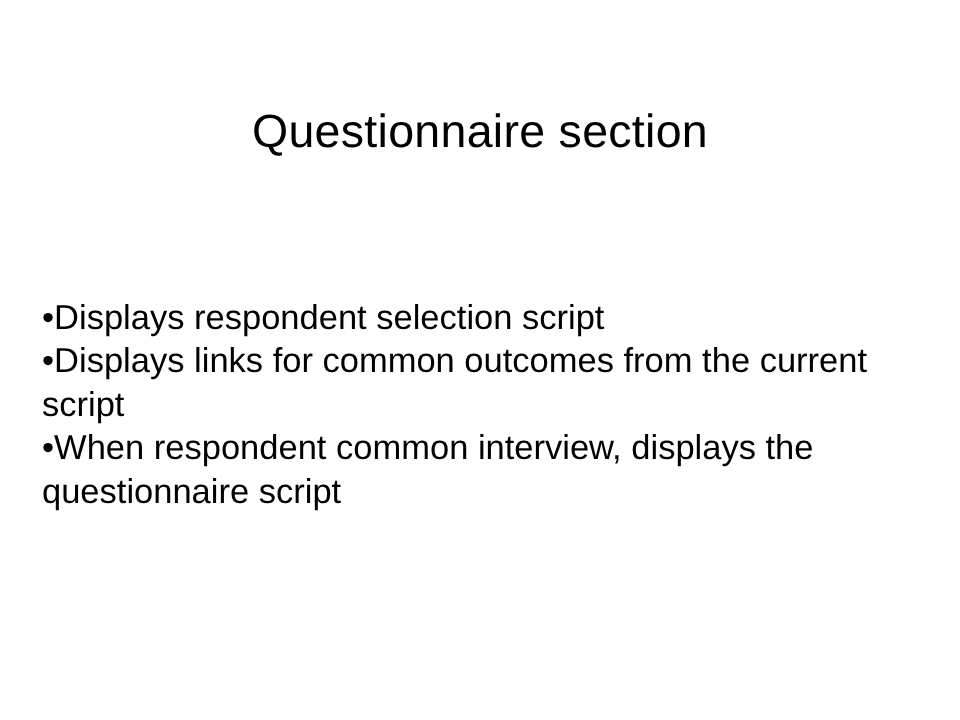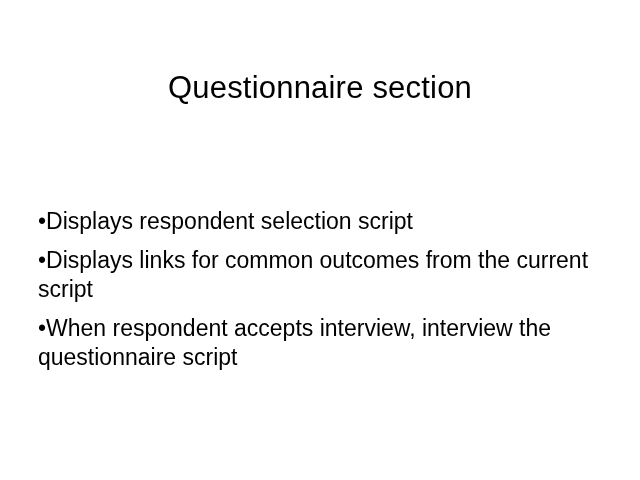--- a/index.html
+++ b/index.html
@@ -57,21 +57,21 @@
     padding: 0;
   }
 
   .bullet-item {
     position: relative;
     font-family: "Liberation Sans", sans-serif;
     font-size: 23px;
     font-weight: normal;
     color: #000000;
     line-height: 29px;
-    margin: 10px;
+    margin: 0;
     padding: 0;
     text-indent: 0;
   }
 
   
   .bullet-mark {
     font-size: 23px;
     line-height: 29px;
     color: #000000;
     vertical-align: baseline;
@@ -97,19 +97,19 @@
 
       <li class="bullet-item">
         <span class="bullet-mark">•</span><span class="bullet-text">Displays respondent selection script</span>
       </li>
 
       <li class="bullet-item">
         <span class="bullet-mark">•</span><span class="bullet-text">Displays links for common outcomes from the current script</span>
       </li>
 
       <li class="bullet-item">
-        <span class="bullet-mark">•</span><span class="bullet-text">When respondent accepts interview, interview the questionnaire script</span>
+        <span class="bullet-mark">•</span><span class="bullet-text">When respondent common interview, displays the questionnaire script</span>
       </li>
 
     </ul>
   </div>
 
 </div>
 
 </body></html>

